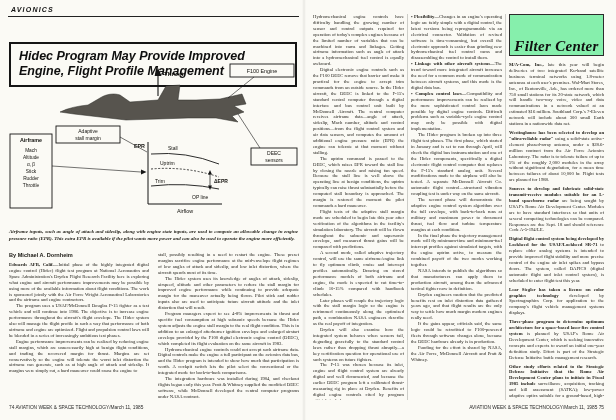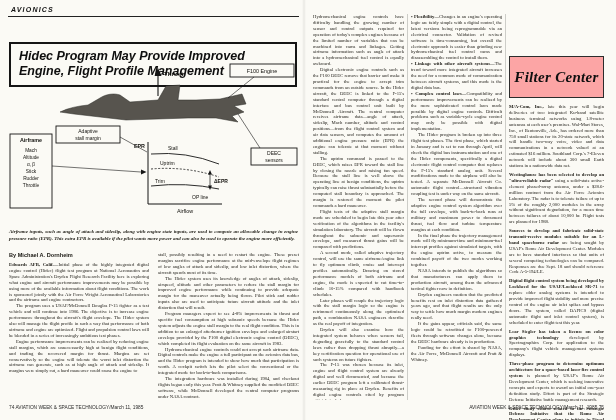--- a/index.html
+++ b/index.html
@@ -25,22 +25,22 @@
   .col p{margin:0;text-indent:7px;}
   .col p.np{text-indent:0;}
   .col b{font-weight:bold;}
   .col1{left:9px;top:262px;width:140px;height:137px;}
   .col2{left:158px;top:252px;width:141px;height:147px;}
   .col3{left:313px;top:14px;width:91px;height:386px;}
   .col4{left:411px;top:14px;width:91px;height:386px;}
   .vrule{position:absolute;top:14px;height:386px;border-left:1px solid rgba(0,0,0,.18);}
   .vr1{left:407px;} .vr2{left:505px;}
   .filter{position:absolute;left:509px;top:14px;width:95px;height:386px;}
-  .filter-box{border:1.5px solid #2c2c2c;height:40px;display:flex;align-items:center;
-          justify-content:center;background:#fca5a5;margin-top:42px;}
+  .filter-box{border:1.5px solid #2c2c2c;height:40px;display:flex;align-items:flex-end;
+          justify-content:center;background:#86efac;}
   .filter-title{font:italic bold 15px "Liberation Serif",serif;letter-spacing:.3px;color:#101010;}
   .filter-items{margin-top:6px;height:338px;overflow:hidden;text-align:justify;
           font-size:4.7px;line-height:5.9px;color:#23211b;}
   .filter-items p{margin:0 0 3px 0;}
   .footer{position:absolute;top:405px;font:4.8px "Liberation Sans",sans-serif;color:#2a2a2a;}
   .footer-left{left:9px;}
   .footer-right{left:318px;width:286px;text-align:right;}
 </style>
 </head>
 <body>

